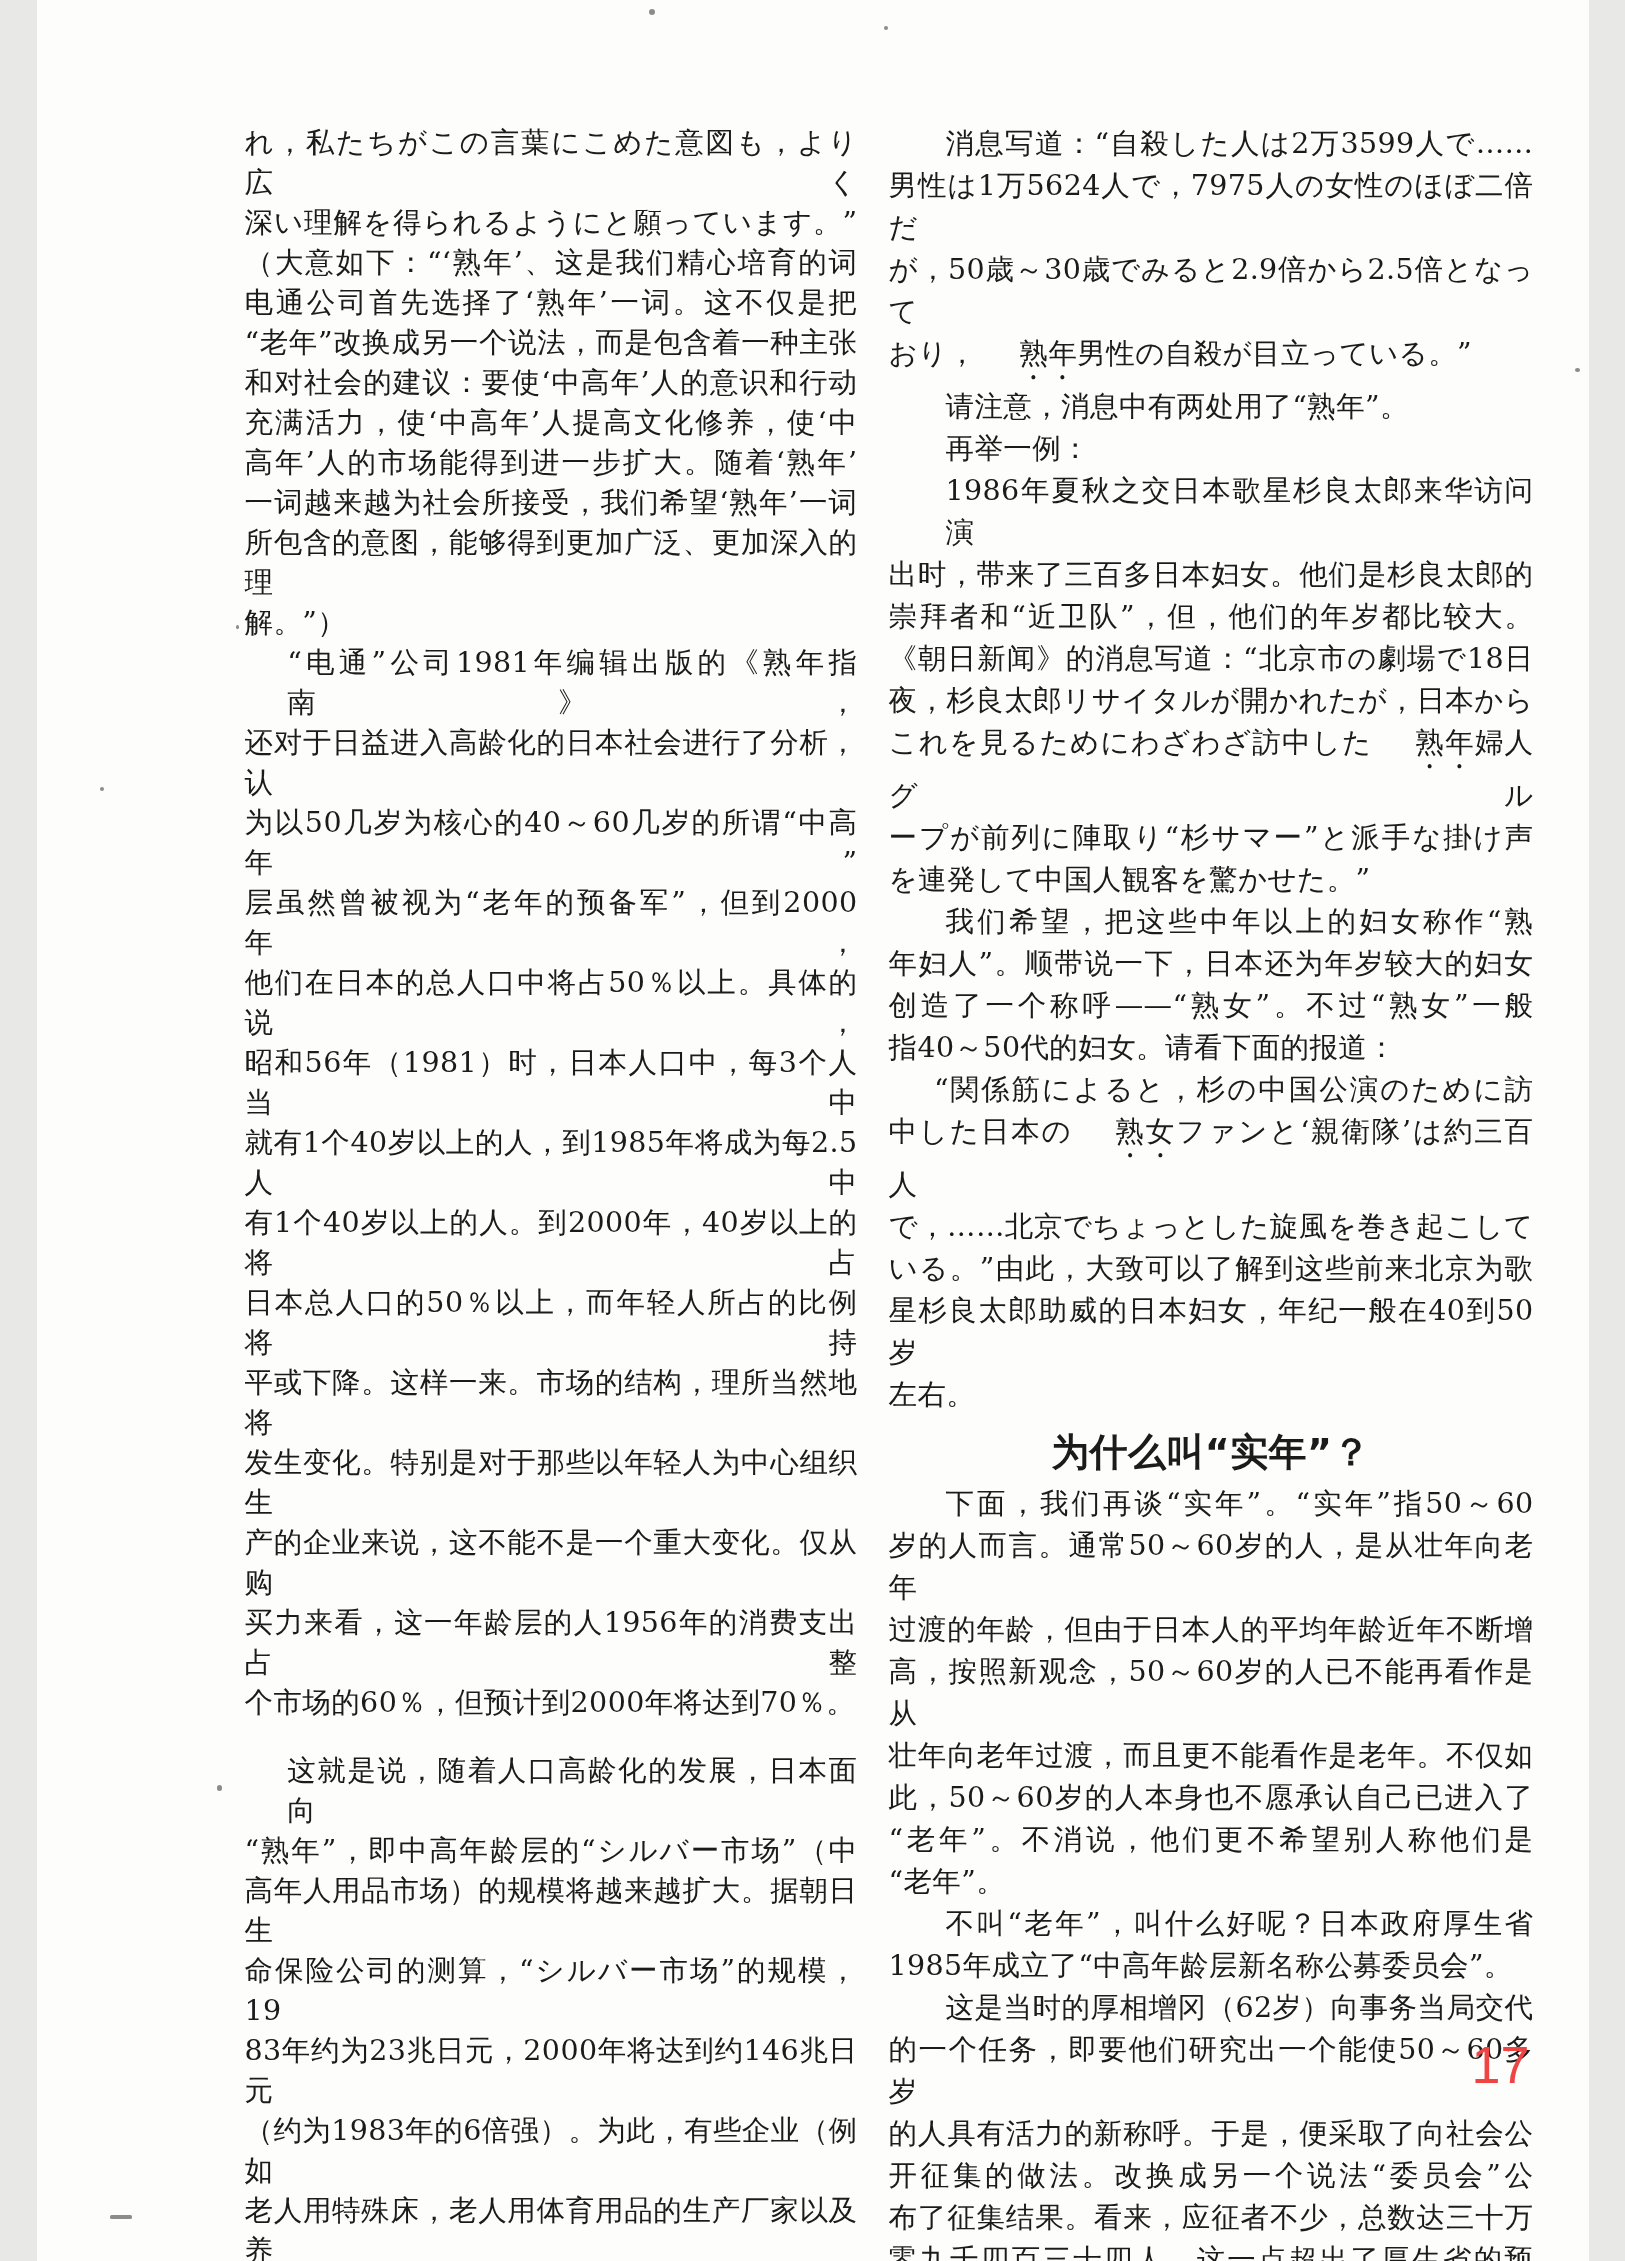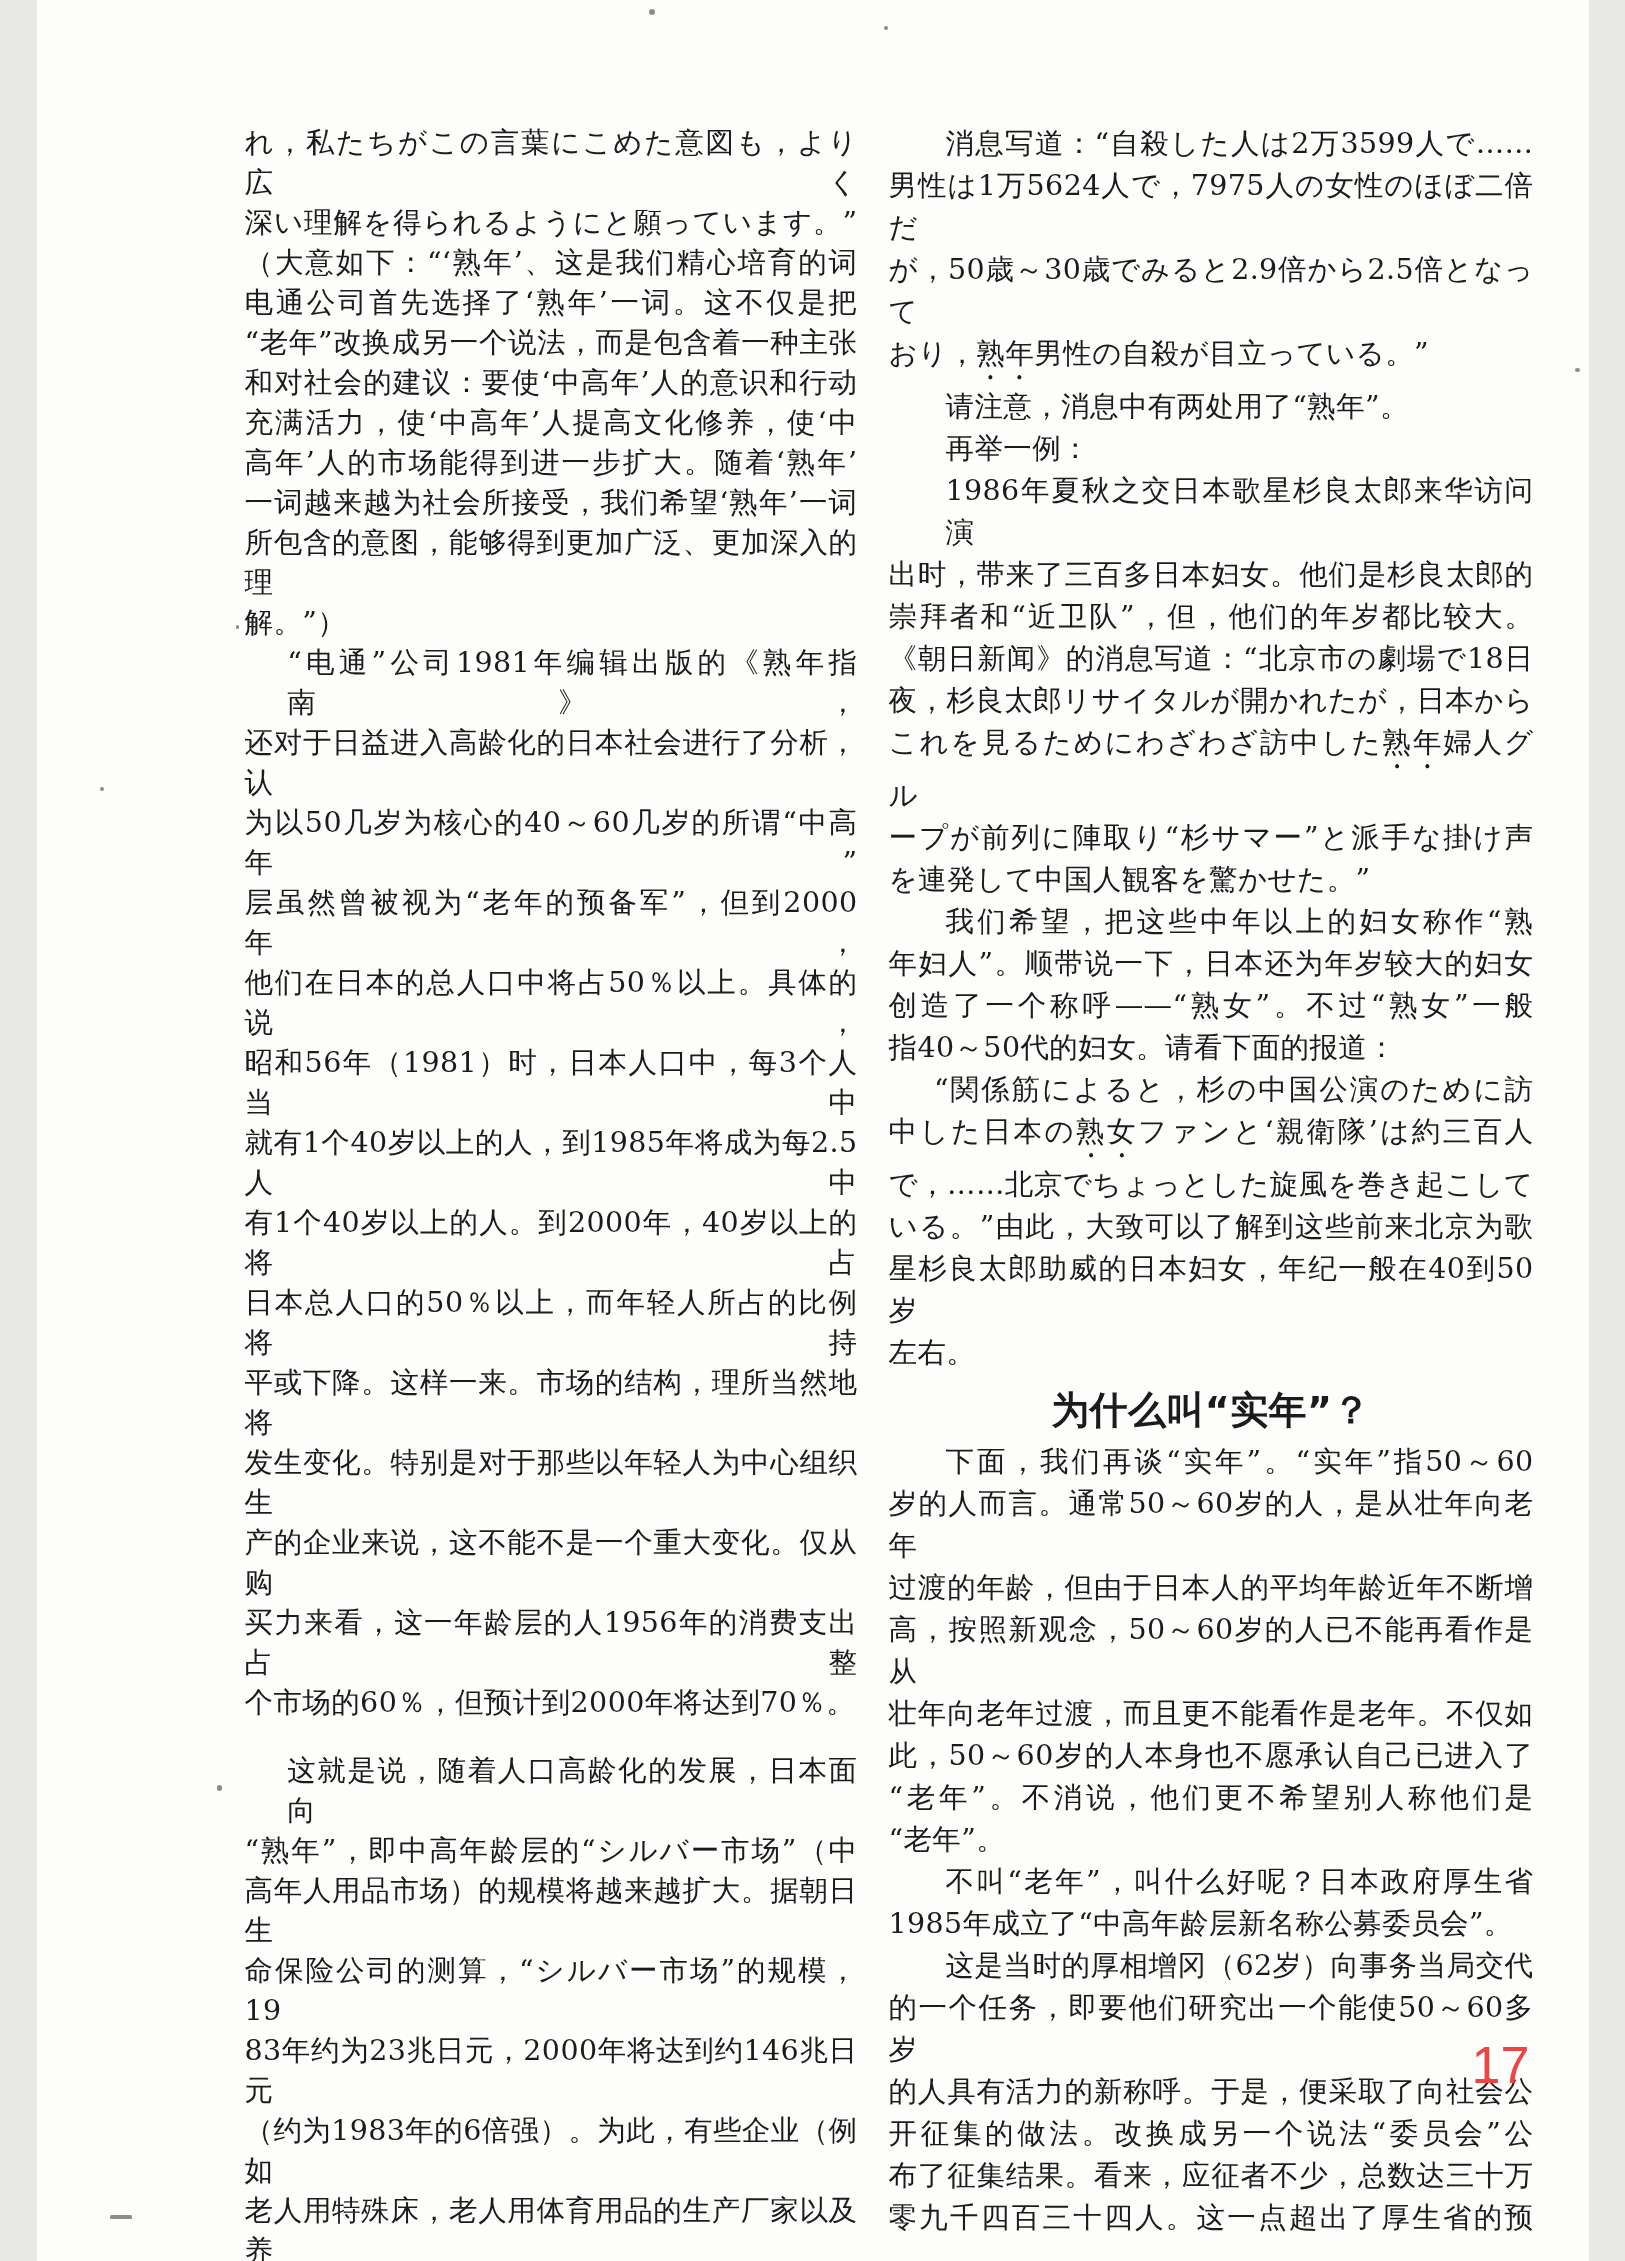--- a/index.html
+++ b/index.html
@@ -29,20 +29,21 @@
     font-weight:700;
     font-family:"DejaVu Sans","Liberation Sans",sans-serif;
     font-size:38px;
     margin:14.6px 0 10.2px 0;
   }
   .emph{
     -webkit-text-emphasis:filled dot;
     -webkit-text-emphasis-position:under left;
     text-emphasis:filled dot;
     text-emphasis-position:under left;
+    margin-left:43px;
   }
   .page-number{
     position:absolute;
     left:1435px;top:2035px;
     font-size:52px;
     font-family:Liberation Sans, sans-serif;
     color:#ef4444;
   }
   .artifact{position:absolute;background:#6f6f6f;border-radius:50%;opacity:.8;}
 </style>

